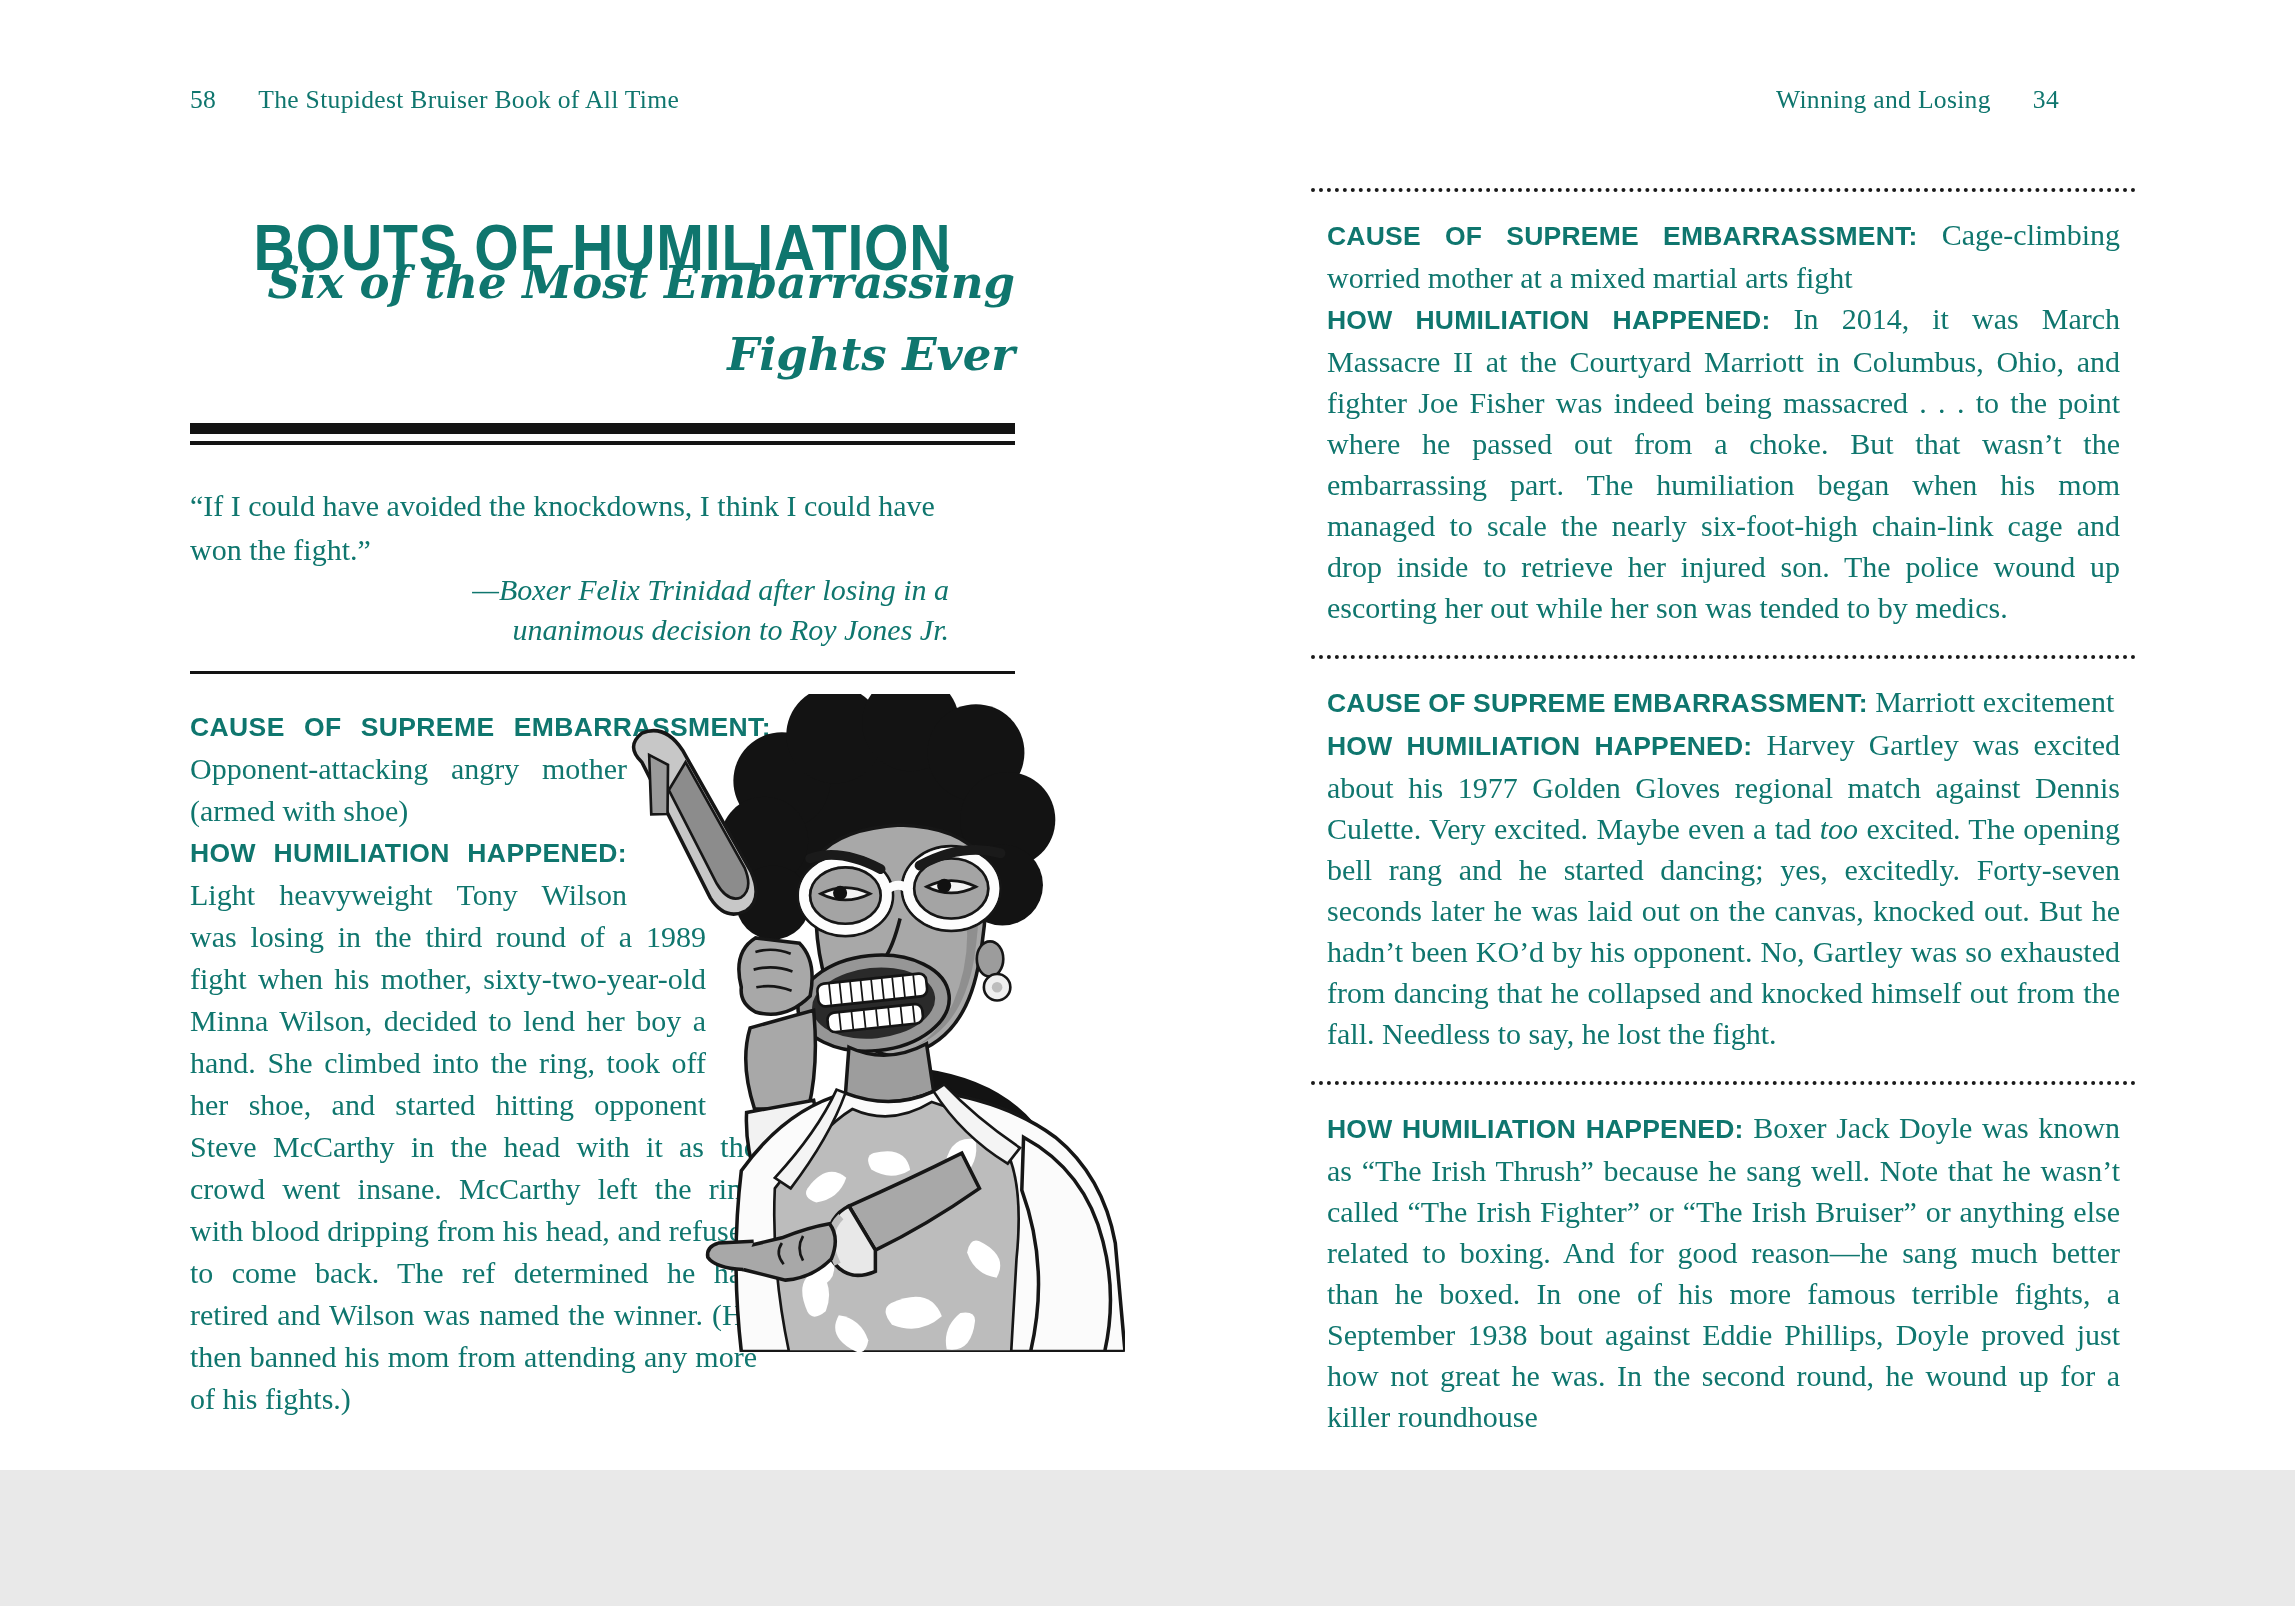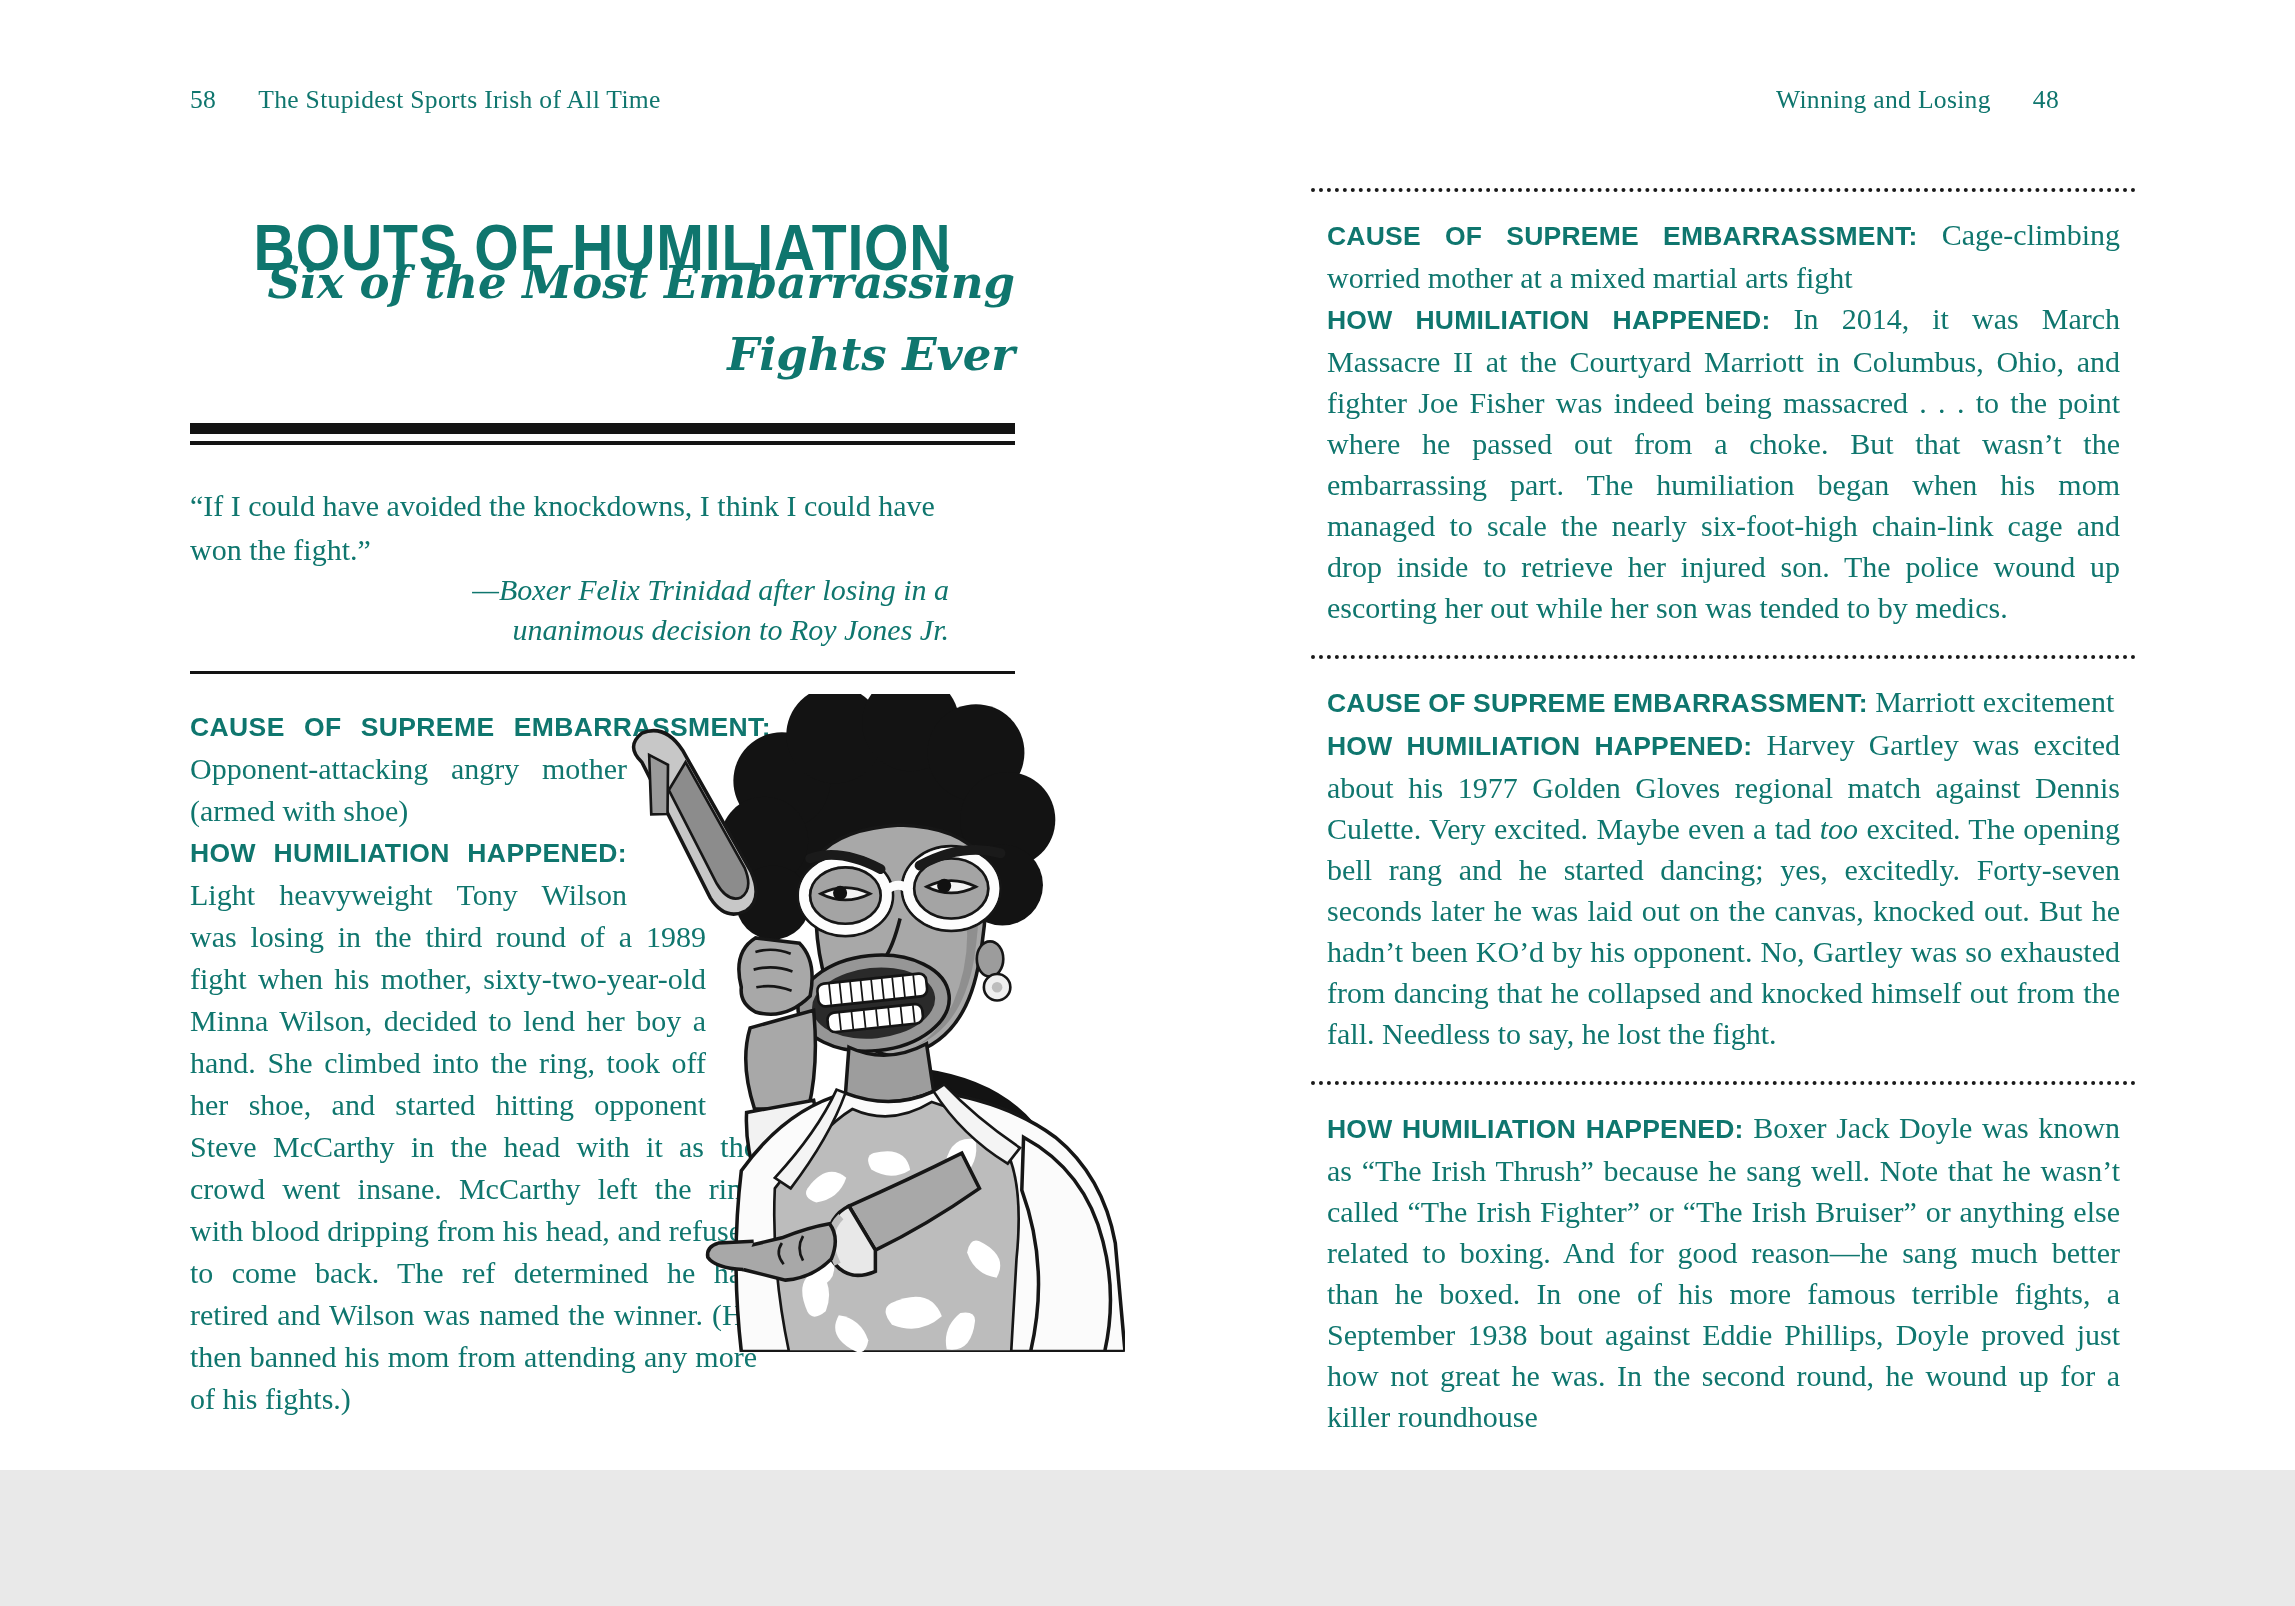--- a/index.html
+++ b/index.html
@@ -50,26 +50,26 @@
 
   .illo{position:absolute;left:609px;top:694px;width:516px;height:658px;}
 </style>
 </head>
 <body>
 
 <div class="canvas">
 
   <header class="rh rh-left">
     <span>58</span>
-    <span>The Stupidest Sports Irish of All Time</span>
+    <span>The Stupidest Bruiser Book of All Time</span>
   </header>
 
   <header class="rh rh-right">
     <span>Winning and Losing</span>
-    <span>48</span>
+    <span>34</span>
   </header>
 
   <h1 class="title">BOUTS OF HUMILIATION</h1>
   <div class="subtitle sub1">Six of the Most Embarrassing</div>
   <div class="subtitle sub2">Fights Ever</div>
 
   <div class="rule rule-thick"></div>
   <div class="rule rule-thin"></div>
 
   <div class="quote">

